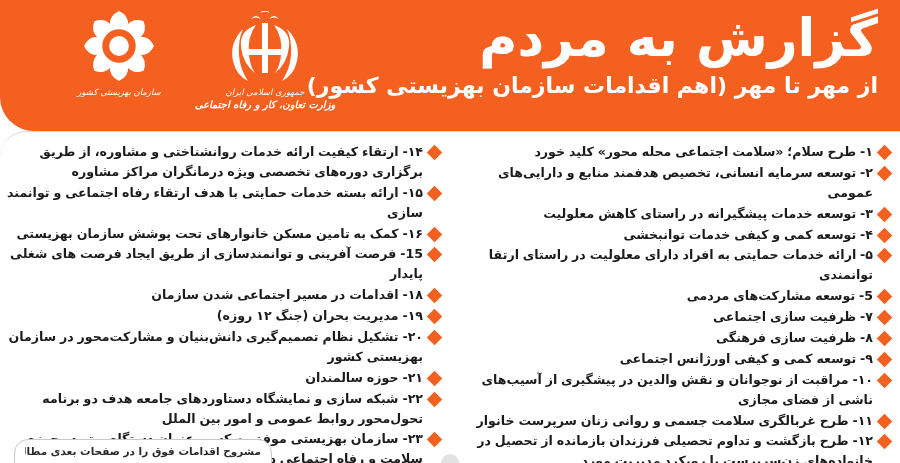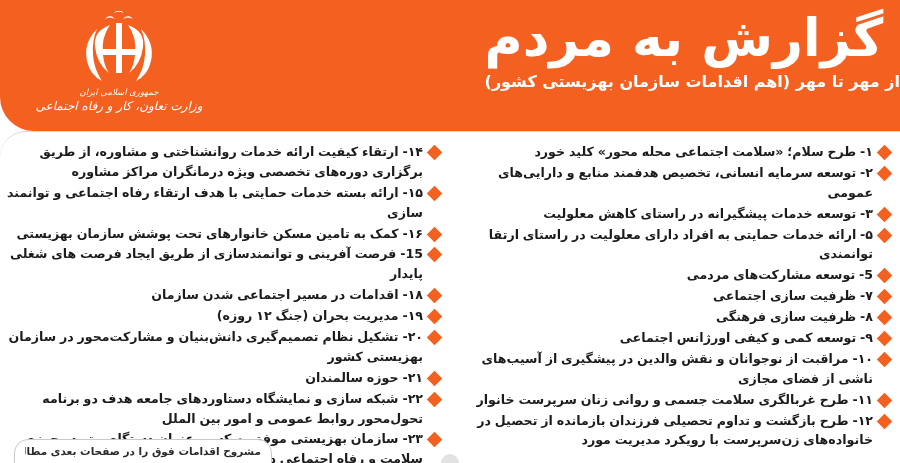--- a/index.html
+++ b/index.html
@@ -59,44 +59,44 @@
     color: #ffffff;
     font-size: 8.5px;
     line-height: 1.45;
     text-align: center;
     direction: rtl;
     font-family: "DejaVu Sans", "Liberation Sans", sans-serif;
     font-style: italic;
     white-space: nowrap;
   }
   .logo-caption .cap-line { display: block; }
-  .logo-caption .cap-line.cap-small { font-size: 12px; }
+  .logo-caption .cap-line.cap-small { font-size: 10px; font-weight: bold; }
 
   
   #title-block {
     position: absolute;
     top: 2px;
-    right: 0;
-    text-align: left;
+    right: 22px;
+    text-align: right;
     direction: rtl;
   }
 
   #main-title {
     color: #ffffff;
     font-size: 52px;
     font-weight: bold;
     line-height: 1.42;
     letter-spacing: 0px;
     white-space: nowrap;
     text-shadow: 0 0 1px rgba(255,255,255,.25);
   }
 
   #sub-title {
     color: #ffffff;
-    font-size: 16px;
+    font-size: 22px;
     font-weight: bold;
     line-height: 1.25;
     margin-top: -4px;
     white-space: nowrap;
   }
 
   
   #content-card {
     position: absolute;
     top: 131px;
@@ -220,20 +220,43 @@
 
           <path d="M59 18 q14 14 10 32 q-3 14 -15 20 q8 -12 9 -26 q1 -15 -4 -26 Z" fill="#ffffff"></path>
         </svg>
       </div>
       <div class="logo-caption">
         <span class="cap-line">جمهوری اسلامی ایران</span>
         <span class="cap-line cap-small">وزارت تعاون، کار و رفاه اجتماعی</span>
       </div>
     </div>
 
+    <div class="logo-unit">
+      <div class="logo-mark">
+        <svg width="78" height="76" viewBox="0 0 100 100" aria-hidden="true">
+          <g fill="#ffffff">
+            <g id="petal-set">
+              <path d="M50 4 q13 6 12 19 q-1 11 -12 15 q-11 -4 -12 -15 q-1 -13 12 -19 Z" transform="rotate(0 50 50)"></path>
+              <path d="M50 4 q13 6 12 19 q-1 11 -12 15 q-11 -4 -12 -15 q-1 -13 12 -19 Z" transform="rotate(45 50 50)"></path>
+              <path d="M50 4 q13 6 12 19 q-1 11 -12 15 q-11 -4 -12 -15 q-1 -13 12 -19 Z" transform="rotate(90 50 50)"></path>
+              <path d="M50 4 q13 6 12 19 q-1 11 -12 15 q-11 -4 -12 -15 q-1 -13 12 -19 Z" transform="rotate(135 50 50)"></path>
+              <path d="M50 4 q13 6 12 19 q-1 11 -12 15 q-11 -4 -12 -15 q-1 -13 12 -19 Z" transform="rotate(180 50 50)"></path>
+              <path d="M50 4 q13 6 12 19 q-1 11 -12 15 q-11 -4 -12 -15 q-1 -13 12 -19 Z" transform="rotate(225 50 50)"></path>
+              <path d="M50 4 q13 6 12 19 q-1 11 -12 15 q-11 -4 -12 -15 q-1 -13 12 -19 Z" transform="rotate(270 50 50)"></path>
+              <path d="M50 4 q13 6 12 19 q-1 11 -12 15 q-11 -4 -12 -15 q-1 -13 12 -19 Z" transform="rotate(315 50 50)"></path>
+            </g>
+            <circle cx="50" cy="50" r="22" fill="#f4601f"></circle>
+            <circle cx="50" cy="50" r="13" fill="#ffffff"></circle>
+          </g>
+        </svg>
+      </div>
+      <div class="logo-caption">
+        <span class="cap-line">سازمان بهزیستی کشور</span>
+      </div>
+    </div>
 
   </div>
 
   <div id="title-block">
     <div id="main-title">گزارش به مردم</div>
     <div id="sub-title">از مهر تا مهر (اهم اقدامات سازمان بهزیستی کشور)</div>
   </div>
 
 </div>
 
@@ -249,20 +272,24 @@
       <div class="bullet-item">
         <span class="diamond-icon"></span>
         <span class="bullet-text">۲- توسعه سرمایه انسانی، تخصیص هدفمند منابع و دارایی‌های عمومی</span>
       </div>
       <div class="bullet-item">
         <span class="diamond-icon"></span>
         <span class="bullet-text">۳- توسعه خدمات پیشگیرانه در راستای کاهش معلولیت</span>
       </div>
       <div class="bullet-item">
         <span class="diamond-icon"></span>
+        <span class="bullet-text">۴- توسعه کمی و کیفی خدمات توانبخشی</span>
+      </div>
+      <div class="bullet-item">
+        <span class="diamond-icon"></span>
         <span class="bullet-text">۵- ارائه خدمات حمایتی به افراد دارای معلولیت در راستای ارتقا توانمندی</span>
       </div>
       <div class="bullet-item">
         <span class="diamond-icon"></span>
         <span class="bullet-text">5- توسعه مشارکت‌های مردمی</span>
       </div>
       <div class="bullet-item">
         <span class="diamond-icon"></span>
         <span class="bullet-text">۷- ظرفیت سازی اجتماعی</span>
       </div>

